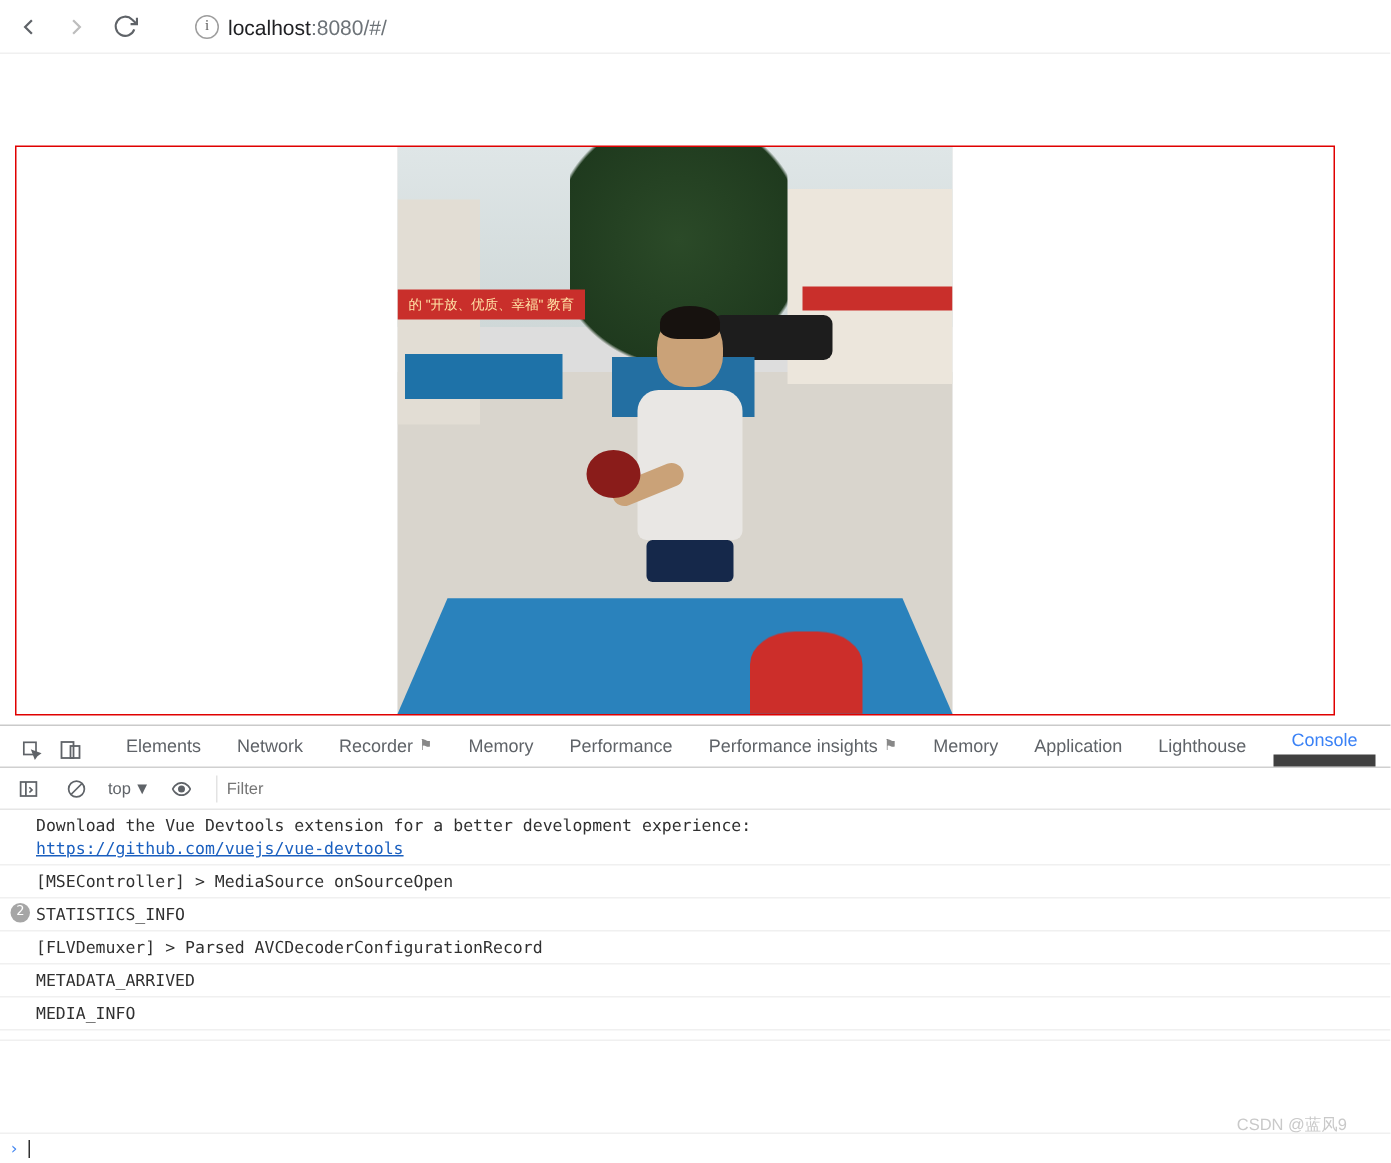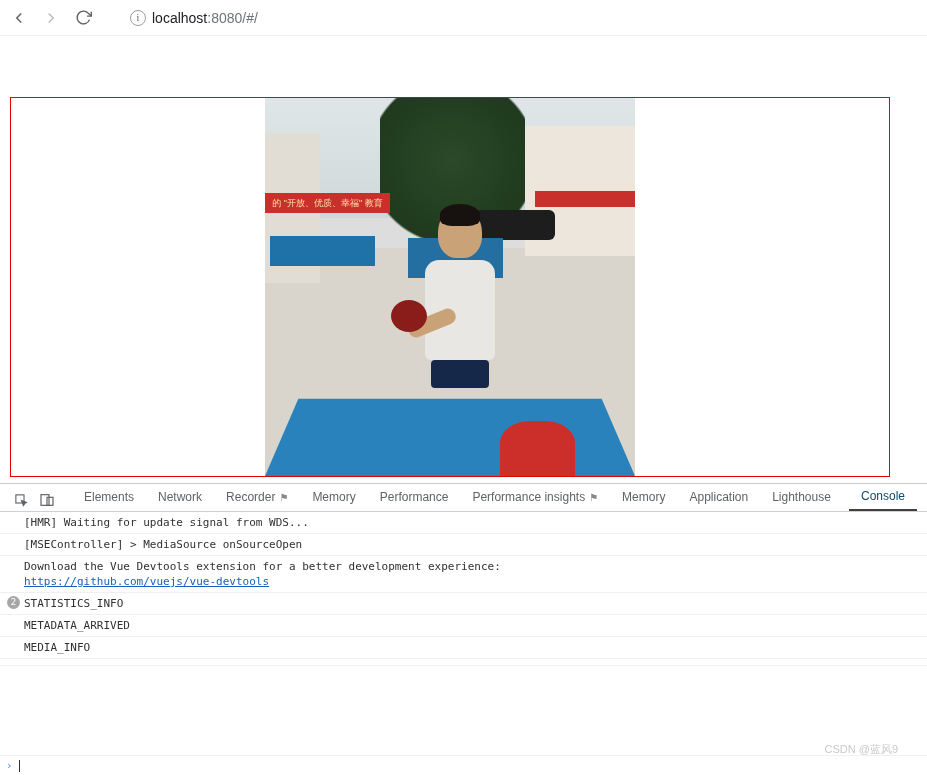--- a/index.html
+++ b/index.html
@@ -37,21 +37,21 @@
   .arm { position:absolute; left:-18px; top:55px; width:50px; height:16px; background:#caa278; border-radius:10px; transform:rotate(-22deg);}
   .paddle{position:absolute; left:-34px; top:40px; width:36px; height:32px; background:#8a1c1a; border-radius:50%;}
   .shorts{width:58px;height:28px;background:#15284a;margin:0 auto;border-radius:4px;}
   
   .devtools { position:absolute; left:0; right:0; bottom:0; height: 292px; border-top:1px solid #cacaca; background:#fff; display:flex; flex-direction:column; font-size:12px;}
   .dt-tabs { height:28px; display:flex; align-items:flex-end; border-bottom:1px solid #d0d0d0; padding:0 10px; gap:0;}
   .dt-tab-i { width:22px; height:22px; display:flex;align-items:center;justify-content:center; color:#5f6368;}
   .dt-tab-i.first{margin-right:4px;}
   .dt-tabs .spacer{width:14px;}
   .dt-tab { padding: 0 12px; height:28px; display:flex; align-items:center; color:#5f6368; cursor:default; gap:4px;}
-  .dt-tab.active { color:#0c4a6e; border-bottom:2px solid #404040; height:28px;}
+  .dt-tab.active { color:#3b82f6; border-bottom:8px solid #404040; height:28px;}
   .dt-tabs .grow{flex:1;}
   .dt-bar { height:28px; display:flex; align-items:center; border-bottom:1px solid #e6e6e6; padding:0 8px; gap:10px; color:#5f6368;}
   .dt-bar .sel{display:flex;align-items:center;gap:2px;font-size:11px;}
   .dt-bar input{ border:none; outline:none; font-size:11px; flex:1; padding:3px 6px; color:#303030; border-left:1px solid #e3e3e3; margin-left:2px;}
   .log-list{ flex:1; overflow:hidden; font-family: Menlo, Consolas, monospace; font-size:11px; color:#303030;}
   .log-row{ padding:3px 8px 3px 24px; border-bottom:1px solid #f0f0f0; white-space:nowrap; overflow:hidden; text-overflow:ellipsis; position:relative; line-height:15px;}
   .log-row.twolines{white-space:normal;}
   .log-row a{ color:#1a5fbf; text-decoration:underline;}
   .badge{ position:absolute; left:7px; top:3px; min-width:13px; height:13px; border-radius:7px; font-size:9px; color:#fff; display:flex; align-items:center; justify-content:center; padding:0 3px;}
   .badge.gray{background:#a6a6a6;}
@@ -136,25 +136,51 @@
       <div class="dt-tab">Recorder<span style="font-size: 10px; color: rgb(136, 136, 136);"> ⚑</span></div>
       <div class="dt-tab">Memory</div>
       <div class="dt-tab">Performance</div>
       <div class="dt-tab">Performance insights<span style="font-size: 10px; color: rgb(136, 136, 136);"> ⚑</span></div>
       <div class="dt-tab">Memory</div>
       <div class="dt-tab">Application</div>
       <div class="dt-tab">Lighthouse</div>
       <div class="grow"></div>
       <div class="dt-tab active">Console</div>
   </div>
+  <div class="dt-bar">
+    <div class="dt-tab-i">
+      <svg width="14" height="14" viewBox="0 0 24 24" fill="none" stroke="#5f6368" stroke-width="2">
+          <rect x="3" y="4" width="18" height="16"></rect>
+          <line x1="9" y1="4" x2="9" y2="20"></line>
+          <polyline points="13 10 16 13 13 16" fill="none"></polyline>
+        </svg>
+    </div>
+    <div class="dt-tab-i">
+      <svg width="14" height="14" viewBox="0 0 24 24" fill="none" stroke="#5f6368" stroke-width="2">
+          <circle cx="12" cy="12" r="9"></circle>
+          <line x1="6" y1="18" x2="18" y2="6"></line>
+        </svg>
+    </div>
+    <div class="sel">
+        <span>top</span>
+        <span>▼</span>
+      </div>
+    <div class="dt-tab-i">
+      <svg width="16" height="14" viewBox="0 0 24 24" fill="none" stroke="#5f6368" stroke-width="2">
+          <circle cx="12" cy="12" r="3" fill="#5f6368"></circle>
+          <path d="M2 12s3-7 10-7 10 7 10 7-3 7-10 7S2 12 2 12z"></path>
+        </svg>
+    </div>
+    <input placeholder="Filter" style="">
+  </div>
   <div class="log-list" id="log-list">
-      <div class="log-row"><span>[HMR] Waiting for update signal from WDS...</span></div>
+      <div class="log-row twolines"><span>Download the Vue Devtools extension for a better development experience:</span><br><a href="#">https://github.com/vuejs/vue-devtools</a></div>
       <div class="log-row"><span>[MSEController] &gt; MediaSource onSourceOpen</span></div>
-      <div class="log-row twolines"><span>Download the Vue Devtools extension for a better development experience:</span><br><a href="#">https://github.com/vuejs/vue-devtools</a></div>
       <div class="log-row"><span class="badge gray">2</span><span>STATISTICS_INFO</span></div>
+      <div class="log-row"><span>[FLVDemuxer] &gt; Parsed AVCDecoderConfigurationRecord</span></div>
       <div class="log-row"><span>METADATA_ARRIVED</span></div>
       <div class="log-row"><span>MEDIA_INFO</span></div>
       <div class="log-row"></div>
     </div>
   <div class="bottom-input">
       <span class="caret">›</span>
       <span class="cursor"></span>
     </div>
 </div>
 

